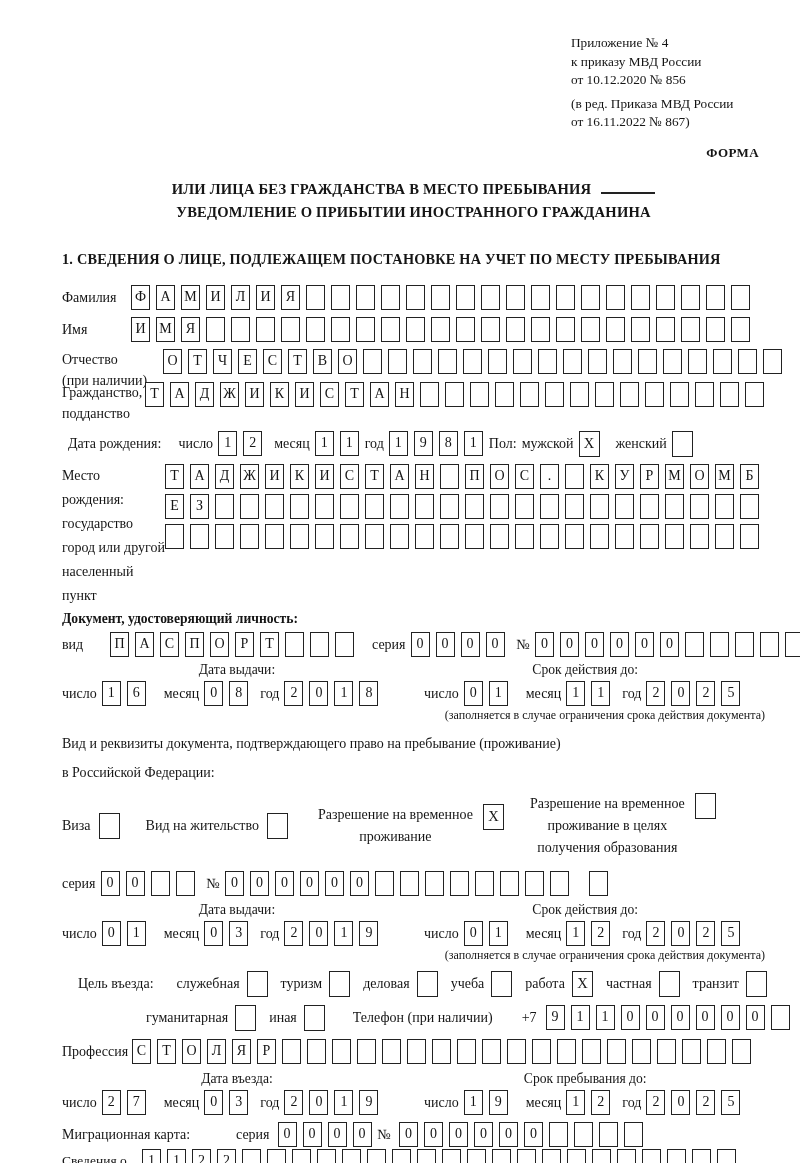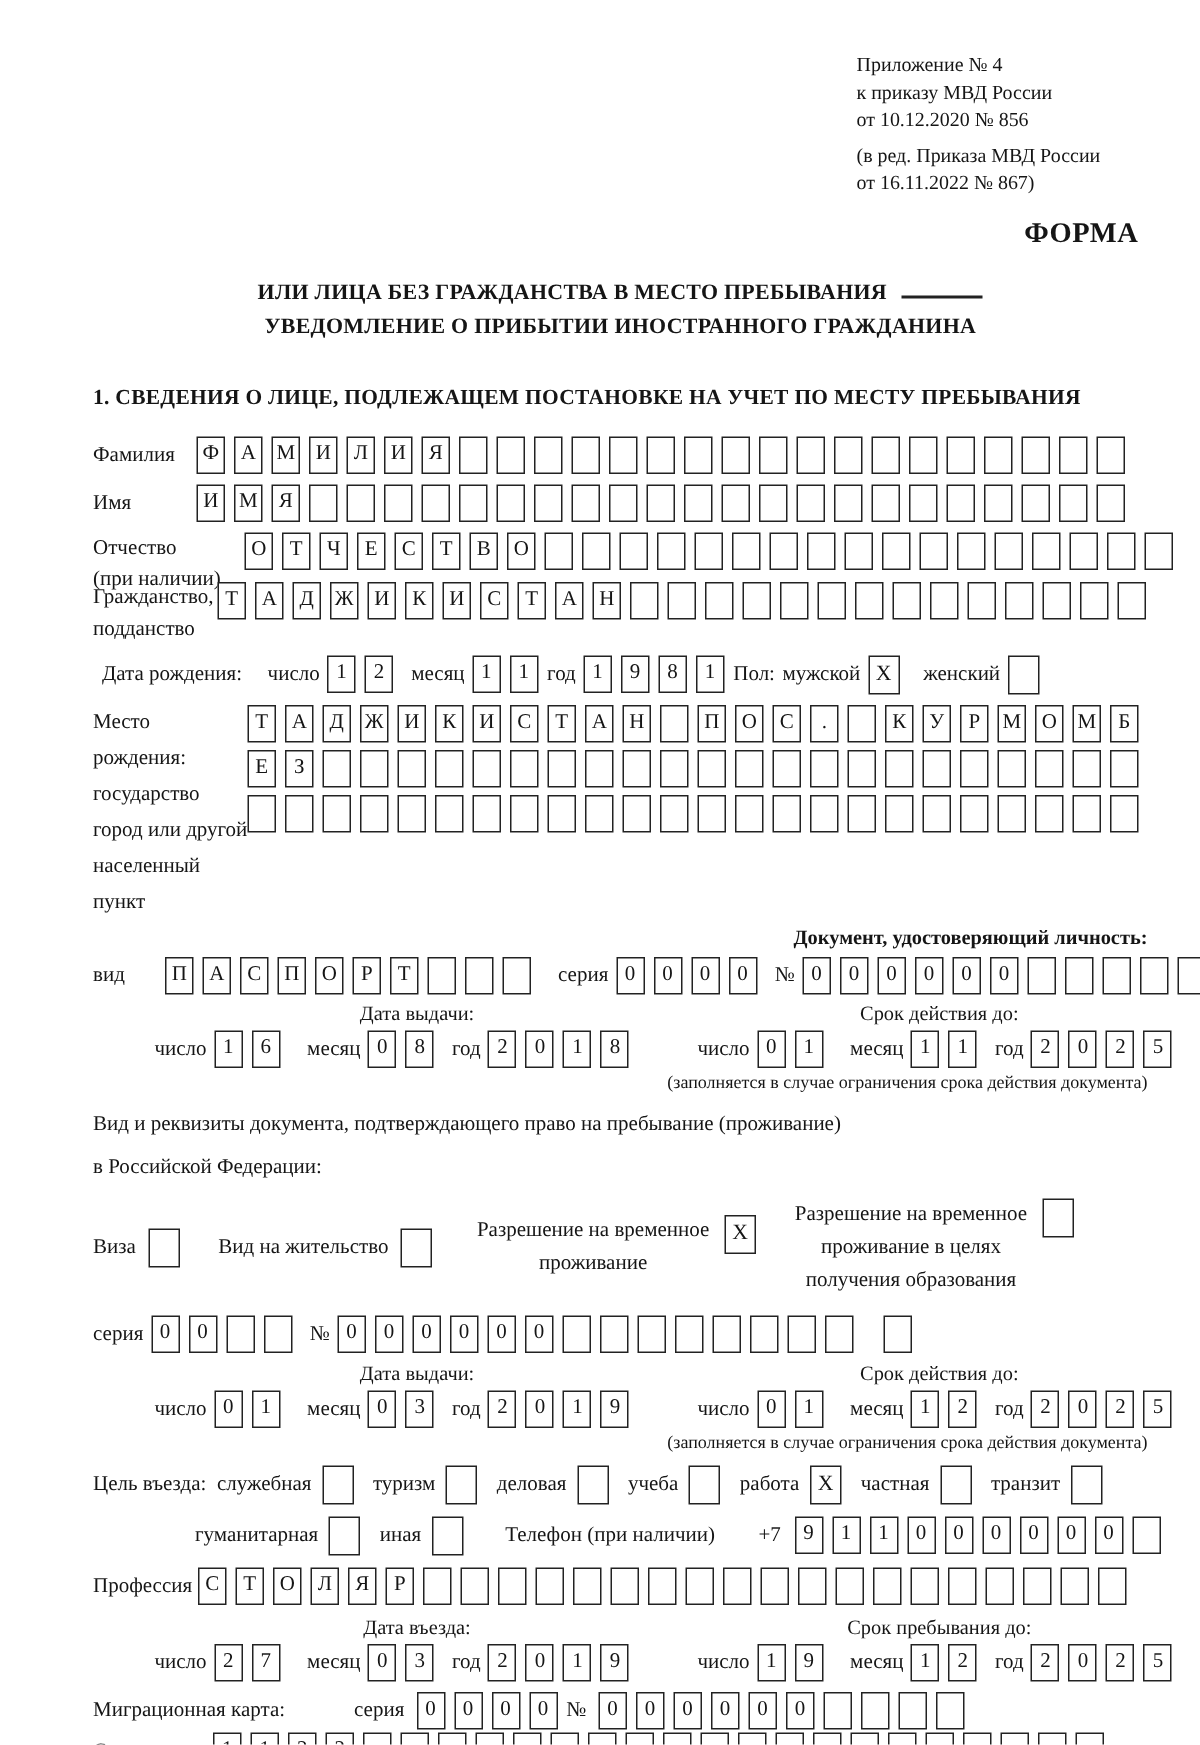--- a/index.html
+++ b/index.html
@@ -1,21 +1,21 @@
 <!DOCTYPE html>
 <html><head>
 <meta charset="utf-8">
 <style>
   html,body { margin:0; padding:0; background:#fff; }
   body { width:800px; height:1163px; color:#151515; font-family:"Liberation Serif","DejaVu Serif",serif; font-size:14px; }
   .page { box-sizing:border-box; width:800px; height:1163px; padding:34px 35px 0 62px; overflow:hidden; }
 
   .header-block { margin-left:auto; width:194px; font-size:13.3px; line-height:18.5px; }
   .hgap { height:5px; }
-  .form-label { text-align:right; padding-right:6px; font-weight:bold; font-size:19px; margin-top:13px; letter-spacing:0.4px; }
+  .form-label { text-align:right; padding-right:6px; font-weight:bold; font-size:13px; margin-top:13px; letter-spacing:0.4px; }
 
   .title { margin-top:17px; text-align:center; font-weight:bold; font-size:14.6px; line-height:23px; letter-spacing:0.2px; }
   .blank { display:inline-block; width:54px; border-bottom:2px solid #222; height:3px; margin-left:10px; }
 
   .sec { margin-top:27px; margin-bottom:17px; font-weight:bold; font-size:14.3px; letter-spacing:0.2px; }
 
   .row { display:flex; align-items:flex-start; margin-bottom:7px; }
   .cells { display:flex; flex:0 0 auto; }
   .cell { box-sizing:border-box; flex:0 0 auto; width:19px; height:25px; border:1.8px solid #222; margin-right:6px; display:flex; align-items:center; justify-content:center; font-size:14px; background:#fff; }
   .checkbox { box-sizing:border-box; flex:0 0 auto; width:21px; height:26px; border:1.8px solid #222; display:inline-flex; align-items:center; justify-content:center; font-size:14.5px; background:#fff; }
@@ -23,41 +23,41 @@
   .lbl { flex:0 0 auto; line-height:25px; }
   .lbl2 { flex:0 0 auto; line-height:21px; }
   .w48{width:48px;} .w69{width:69px;} .w70{width:70px;} .w83{width:83px;} .w101{width:101px;} .w103{width:103px;}
   .neg { margin-bottom:-9px; }
 
   .dl { flex:0 0 auto; line-height:25px; margin-right:5px; }
   .mlA { margin-left:12px; } .mlB { margin-left:6px; } .mlC { margin-left:16px;font-family:Liberation Serif, serif; }
 
   .bp-rows .cells { margin-bottom:5px; }
 
-  .doc-head { text-align:right; font-weight:bold; font-size:13.6px; margin:3px 0 5px 0; }
-
-  .date-pair { display:flex; margin-bottom:1px;margin-left:41px; }
+  .doc-head { text-align:left; font-weight:bold; font-size:13.6px; margin:3px 0 5px 0; }
+
+  .date-pair { display:flex; margin-bottom:1px; }
   .dp-left { flex:0 0 auto; width:350px; }
   .dp-right { flex:0 0 auto; margin-left:12px; }
   .dp-title { text-align:center; font-size:13.6px; margin-bottom:3px; }
   .dp-line { display:flex; }
   .note { font-size:12px; text-align:right; margin-top:2px; margin-bottom:8px; }
 
   .intro { line-height:25px; margin-top:4px; }
   .opts { display:flex; align-items:center; margin-top:8px; margin-bottom:12px; }
   .opt { display:flex; align-items:flex-start; flex:0 0 auto; }
   .opt-text { line-height:26px; margin-right:8px; }
   .opt-ml { text-align:center; line-height:22px; margin-right:10px; }
   .og1 { margin-left:0; } .og2 { margin-left:26px; } .og3 { margin-left:30px; } .og4 { margin-left:26px; }
 
   .gap-last .cell:last-child { margin-left:14px; }
 
   .prow { display:flex; align-items:flex-start; margin-bottom:8px; }
   .prow .t { flex:0 0 auto; line-height:26px; margin-left:13px; margin-right:7px; }
-  .prow .t.first { margin-left:0; }
+  .prow .t.first { margin-left:16px; }
   .indent2 { margin-left:68px; }
   .phone-lbl { margin-left:28px !important; }
   .phone-pre { margin-left:22px !important; margin-right:9px !important; }
 
   .mig-label { flex:0 0 auto; width:150px; line-height:25px; }
   .mig-ser { flex:0 0 auto; line-height:25px; margin-left:24px; margin-right:8px; }
   .mig-num { flex:0 0 auto; line-height:25px; margin-right:8px; }
 
   .rep { display:flex; align-items:flex-start; margin-top:2px; }
   .rep-label { flex:0 0 auto; width:80px; font-size:13.5px; line-height:23px; }

